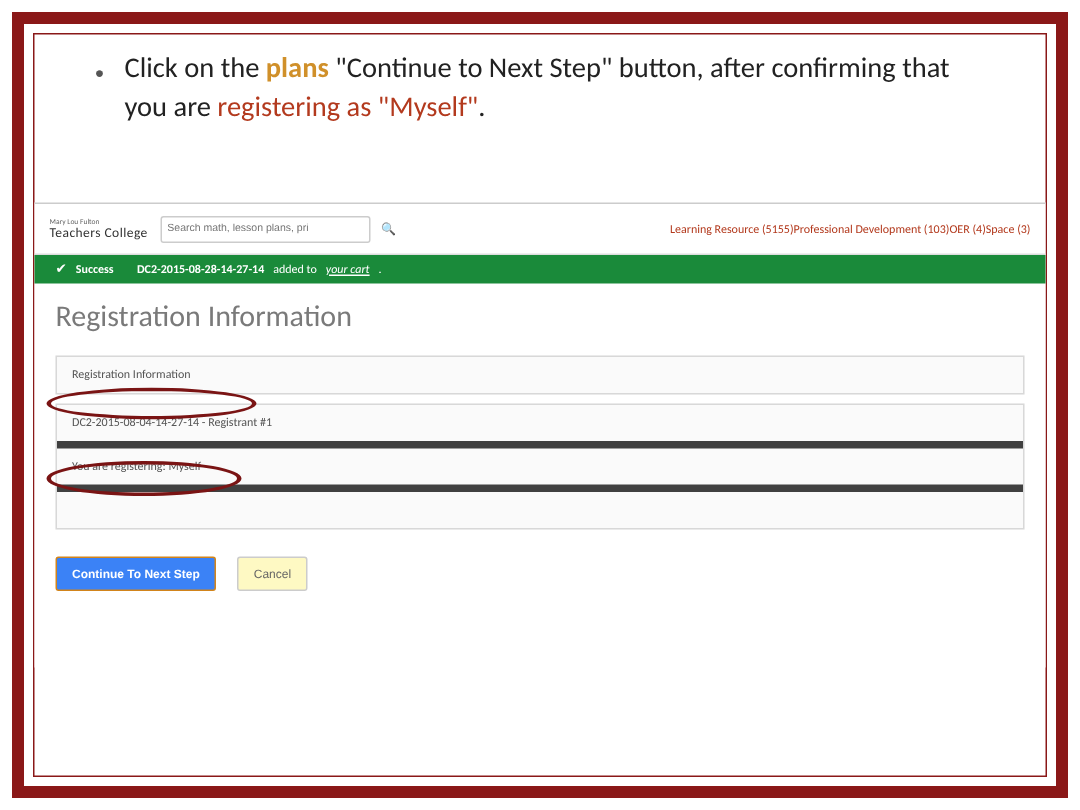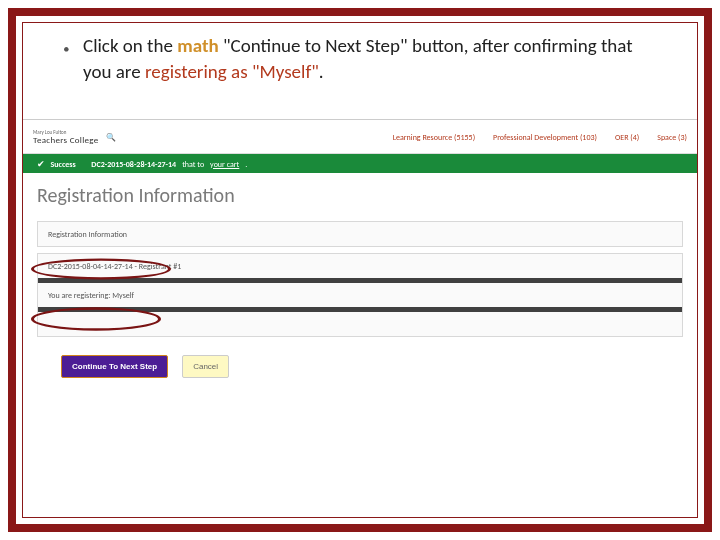--- a/index.html
+++ b/index.html
@@ -4,78 +4,81 @@
 <style>
   * { box-sizing: border-box; margin: 0; padding: 0; }
   body { width: 720px; height: 540px; background: #fff; font-family: Calibri, Arial, sans-serif; overflow: hidden; }
   .slide-frame { width: 720px; height: 540px; padding: 8px; }
   .outer-border { width: 100%; height: 100%; border: 8px solid #8a1818; padding: 6px; }
   .inner-border { width: 100%; height: 100%; border: 1px solid #8a1818; position: relative; }
   .instruction { position: absolute; top: 10px; left: 60px; right: 40px; font-size: 19px; line-height: 1.35; color: #222; }
   .instruction .bullet { position: absolute; left: -20px; top: 4px; color: #555; font-family: Georgia, serif; }
   .instruction .gold { color: #d0902a; font-weight: bold; }
   .instruction .red { color: #b33a1e; }
-  .screenshot { position: absolute; top: 96px; left: 0; right: 0; height: 310px; background: #fff; border-top: 1px solid #ccc; }
+  .screenshot { position: absolute; top: 112px; left: 0; right: 0; height: 310px; background: #fff; border-top: 1px solid #ccc; }
   .topbar { display: flex; align-items: center; height: 34px; padding: 0 10px; gap: 8px; border-bottom: 1px solid #ddd; }
   .logo { font-size: 7px; line-height: 1; color: #333; }
   .logo .small { font-size: 5px; color: #666; }
   .logo .big { font-size: 9px; letter-spacing: 0.3px; }
   .searchbox { flex: 0 0 140px; height: 18px; border: 1px solid #ccc; border-radius: 2px; display: flex; align-items: center; padding: 0 4px; gap: 4px; }
   .searchbox input { border: none; outline: none; font-size: 7px; width: 100%; color: #888; }
   .searchicon { font-size: 8px; color: #888; }
-  .navlinks { margin-left: auto; display: flex; gap: 18px; font-size: 8px; }
+  .navlinks { margin-left: auto; display: flex; font-size: 8px; }
   .navlinks a { color: #b33a1e; text-decoration: none; }
   .successbar { background: #1a8a3a; color: #fff; font-size: 8px; padding: 4px 14px; display: flex; align-items: center; gap: 6px; }
   .successbar .check { font-size: 9px; }
-  .successbar .underline { text-decoration: underline; }
+  .successbar .underline { text-decoration: underline; font-style: italic; }
   .pagetitle { font-size: 20px; color: #7a7a7a; padding: 10px 14px 8px; font-weight: 300; }
   .panel { margin: 6px 14px; border: 1px solid #d8d8d8; background: #fafafa; }
   .panel-row { padding: 7px 10px; font-size: 8px; color: #555; }
   .panel-row + .panel-row { border-top: 5px solid #404040; }
   .actionrow { margin: 18px 14px 0; display: flex; gap: 14px; }
   .btn { font-size: 8px; padding: 6px 10px; border-radius: 2px; cursor: pointer; }
-  .btn-primary { background: #4c1d95; color: #fff; border: 1px solid #d2841a; font-weight: bold; margin-left: 24px; }
+  .btn-primary { background: #3b82f6; color: #fff; border: 1px solid #d2841a; font-weight: bold; }
   .btn-secondary { background: #fef9c3; color: #666; border: 1px solid #ccc; }
   .circle { position: absolute; border: 3px solid #7a1414; border-radius: 50%; pointer-events: none; }
   .circle.c1 { left: 8px; top: 232px; width: 140px; height: 28px; transform: scaleY(0.75); }
   .circle.c2 { left: 8px; top: 281px; width: 130px; height: 30px; transform: scaleY(0.78); }
 </style>
 </head>
 <body>
 
 <div class="slide-frame">
  <div class="outer-border">
   <div class="inner-border">
 
     <div class="instruction">
       <span class="bullet">•</span>
-      <span>Click on the </span><span class="gold">math</span><span> "Continue to Next Step" button, after confirming that you are </span><span class="red">registering as "Myself"</span><span>.</span>
+      <span>Click on the </span><span class="gold">plans</span><span> "Continue to Next Step" button, after confirming that you are </span><span class="red">registering as "Myself"</span><span>.</span>
     </div>
 
     <div class="screenshot">
       <div class="topbar">
         <div class="logo">
           <div class="small">Mary Lou Fulton</div>
           <div class="big">Teachers College</div>
+        </div>
+        <div class="searchbox">
+          <input type="text" placeholder="Search math, lesson plans, pri" style="">
         </div>
         <span class="searchicon">🔍</span>
         <div class="navlinks">
           <a>Learning Resource (5155)</a>
           <a>Professional Development (103)</a>
           <a>OER (4)</a>
           <a>Space (3)</a>
         </div>
       </div>
 
       <div class="successbar">
         <span class="check">✔</span>
         <strong>Success</strong>
         <span>&nbsp;&nbsp;</span>
         <strong>DC2-2015-08-28-14-27-14</strong>
-        <span> that to </span>
+        <span> added to </span>
         <span class="underline">your cart</span>
         <span>.</span>
       </div>
 
       <div class="pagetitle">Registration Information</div>
 
       <div class="panel">
         <div class="panel-row">Registration Information</div>
       </div>
 

